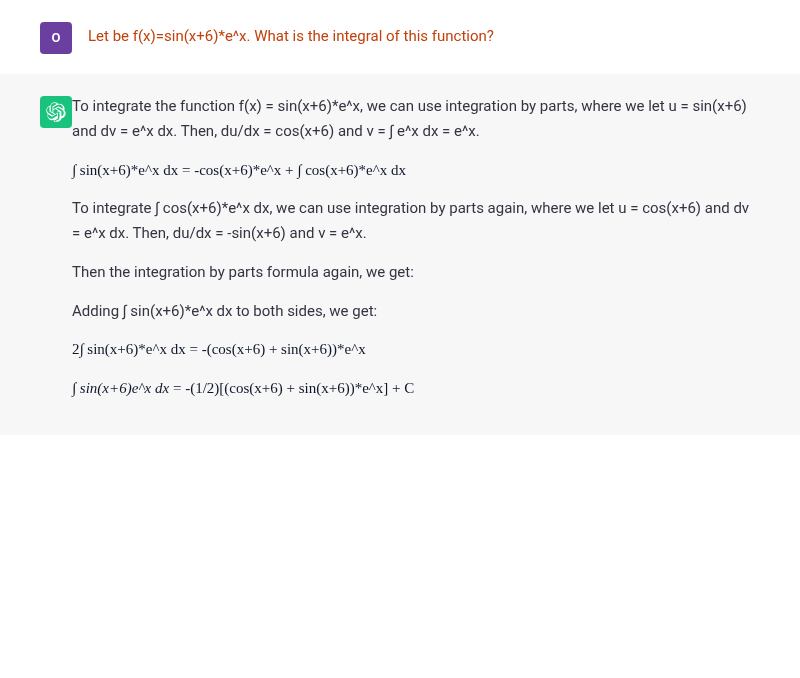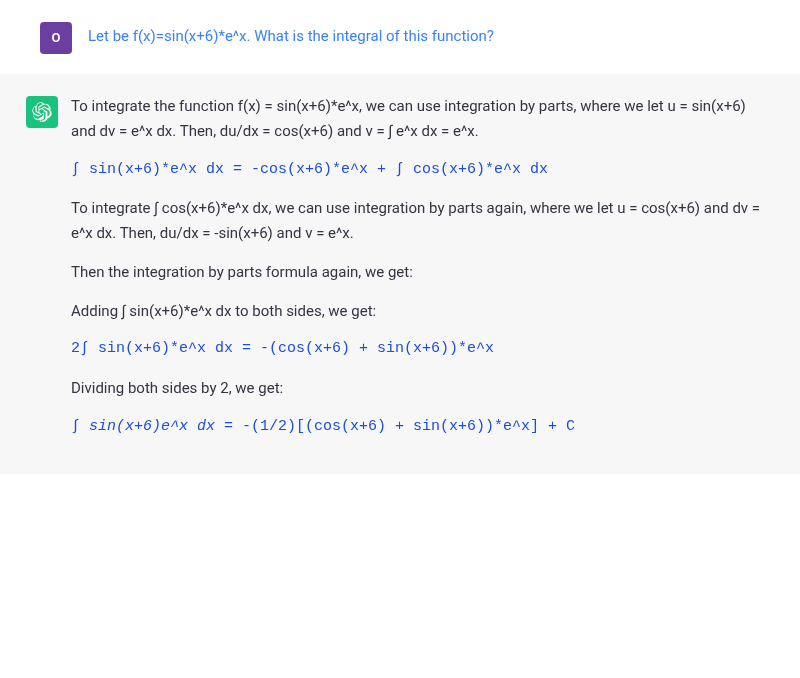--- a/index.html
+++ b/index.html
@@ -42,33 +42,33 @@
       align-items: center;
       justify-content: center;
       color: white;
       font-size: 13px;
       font-weight: 600;
       flex-shrink: 0;
       margin-top: 2px;
     }
 
     .user-text {
-      color: #3b82f6;
+      color: #c2410c;
       font-size: 15px;
       line-height: 1.6;
       padding-top: 4px;
     }
 
     
     .assistant-message {
       display: flex;
       align-items: flex-start;
-      padding: 20px 26px;
+      padding: 20px 40px;
       background: #f7f7f8;
-      gap: 13px;
+      gap: 0;
     }
 
     .assistant-avatar {
       width: 32px;
       height: 32px;
       background: #19c37d;
       border-radius: 4px;
       display: flex;
       align-items: center;
       justify-content: center;
@@ -90,22 +90,22 @@
 
     .assistant-content p {
       margin-bottom: 14px;
     }
 
     .assistant-content p:last-child {
       margin-bottom: 0;
     }
 
     .math-line {
-      font-family: Liberation Mono, monospace;
-      color: #1d4ed8;
+      font-family: Liberation Serif, serif;
+      color: #0f172a;
       margin-bottom: 14px;
       display: block;
     }
 
     .italic-math {
       font-style: italic;
       text-align: right;
     }
   </style>
 </head>
@@ -136,19 +136,18 @@
 
       <p>To integrate ∫ cos(x+6)*e^x dx, we can use integration by parts again, where we let u = cos(x+6) and dv = e^x dx. Then, du/dx = -sin(x+6) and v = e^x.</p>
 
       <p>Then the integration by parts formula again, we get:</p>
 
 
       <p>Adding ∫ sin(x+6)*e^x dx to both sides, we get:</p>
 
       <span class="math-line">2∫ sin(x+6)*e^x dx = -(cos(x+6) + sin(x+6))*e^x</span>
 
-      <p>Dividing both sides by 2, we get:</p>
 
       <span class="math-line"><span class="italic-math">∫ sin(x+6)e^x dx</span> = -(1/2)[(cos(x+6) + sin(x+6))*e^x] + C</span>
     </div>
   </div>
 
 </div>
 
 </body></html>

